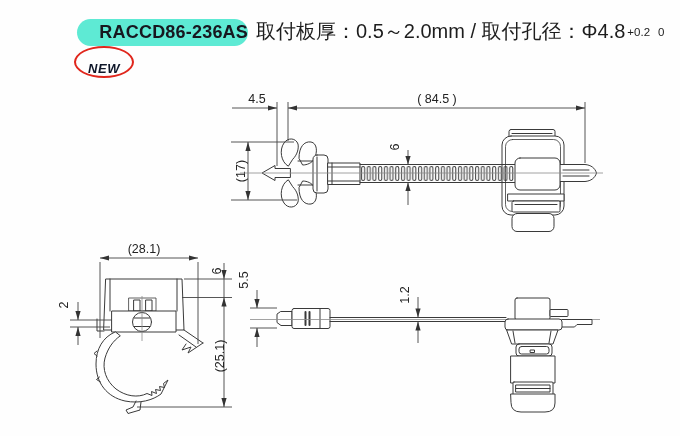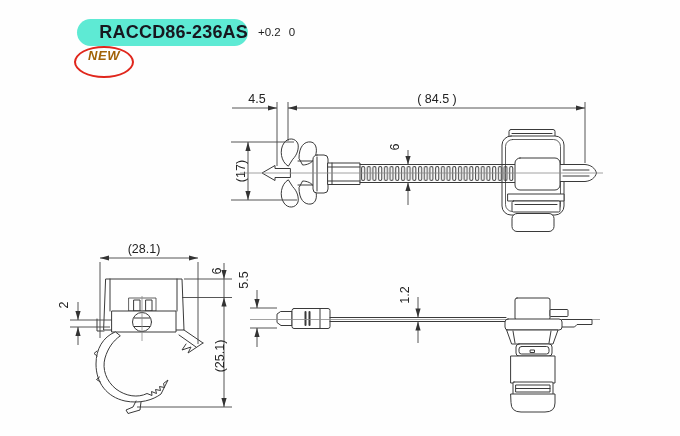--- a/index.html
+++ b/index.html
@@ -8,22 +8,22 @@
     font-family:"Liberation Sans","DejaVu Sans",sans-serif;overflow:hidden;
   }
   .badge{
     position:absolute;left:77px;top:19px;width:171px;height:27px;
     background:#5eead4;border-radius:14px;display:flex;align-items:center;justify-content:flex-end;
     font-size:18px;font-weight:bold;color:#17171f;letter-spacing:0.2px;
   }
   .new-badge{
     position:absolute;left:74px;top:46px;width:60px;height:32px;
     border:2px solid #e0261c;border-radius:50%;box-sizing:border-box;
-    display:flex;align-items:flex-start;justify-content:center;
-    font-size:13px;font-weight:bold;font-style:italic;color:#a16207;letter-spacing:0.5px;
+    display:flex;align-items:flex-end;justify-content:center;
+    font-size:13px;font-weight:bold;font-style:italic;color:#0f172a;letter-spacing:0.5px;
   }
   .spec{
     position:absolute;left:256px;top:13px;height:36px;display:flex;align-items:center;
     font-size:20px;color:#1d1d1d;white-space:nowrap;
   }
   .tol{display:inline-flex;justify-content:center;
     font-size:11.5px;line-height:1.08;margin-left:2px;transform:translateY(0.5px);}
   .tol-low{padding-left:8px;}
   svg text{font-family:"Liberation Sans","DejaVu Sans",sans-serif;font-size:12.5px;fill:#222;}
   .part{fill:none;stroke:#3a3a3a;stroke-width:1;stroke-linejoin:round;stroke-linecap:round;}
@@ -37,20 +37,21 @@
 
   <div class="badge">
     <span>RACCD86-236AS</span>
   </div>
 
   <div class="new-badge">
     <span>NEW</span>
   </div>
 
   <div class="spec">
+    <span>取付板厚：0.5～2.0mm / 取付孔径：Φ4.8</span>
     <span class="tol">
       <span class="tol-up">+0.2</span>
       <span class="tol-low">0</span>
     </span>
   </div>
 
   <svg width="680" height="436" viewBox="0 0 680 436" style="position:absolute;left:0;top:0;">
     <defs>
       <pattern id="ribPat" x="361" y="166" width="5.7" height="15" patternUnits="userSpaceOnUse">
         <rect x="0.6" y="0.5" width="3" height="14" rx="1.5" fill="none" stroke="#3a3a3a" stroke-width="1"></rect>

